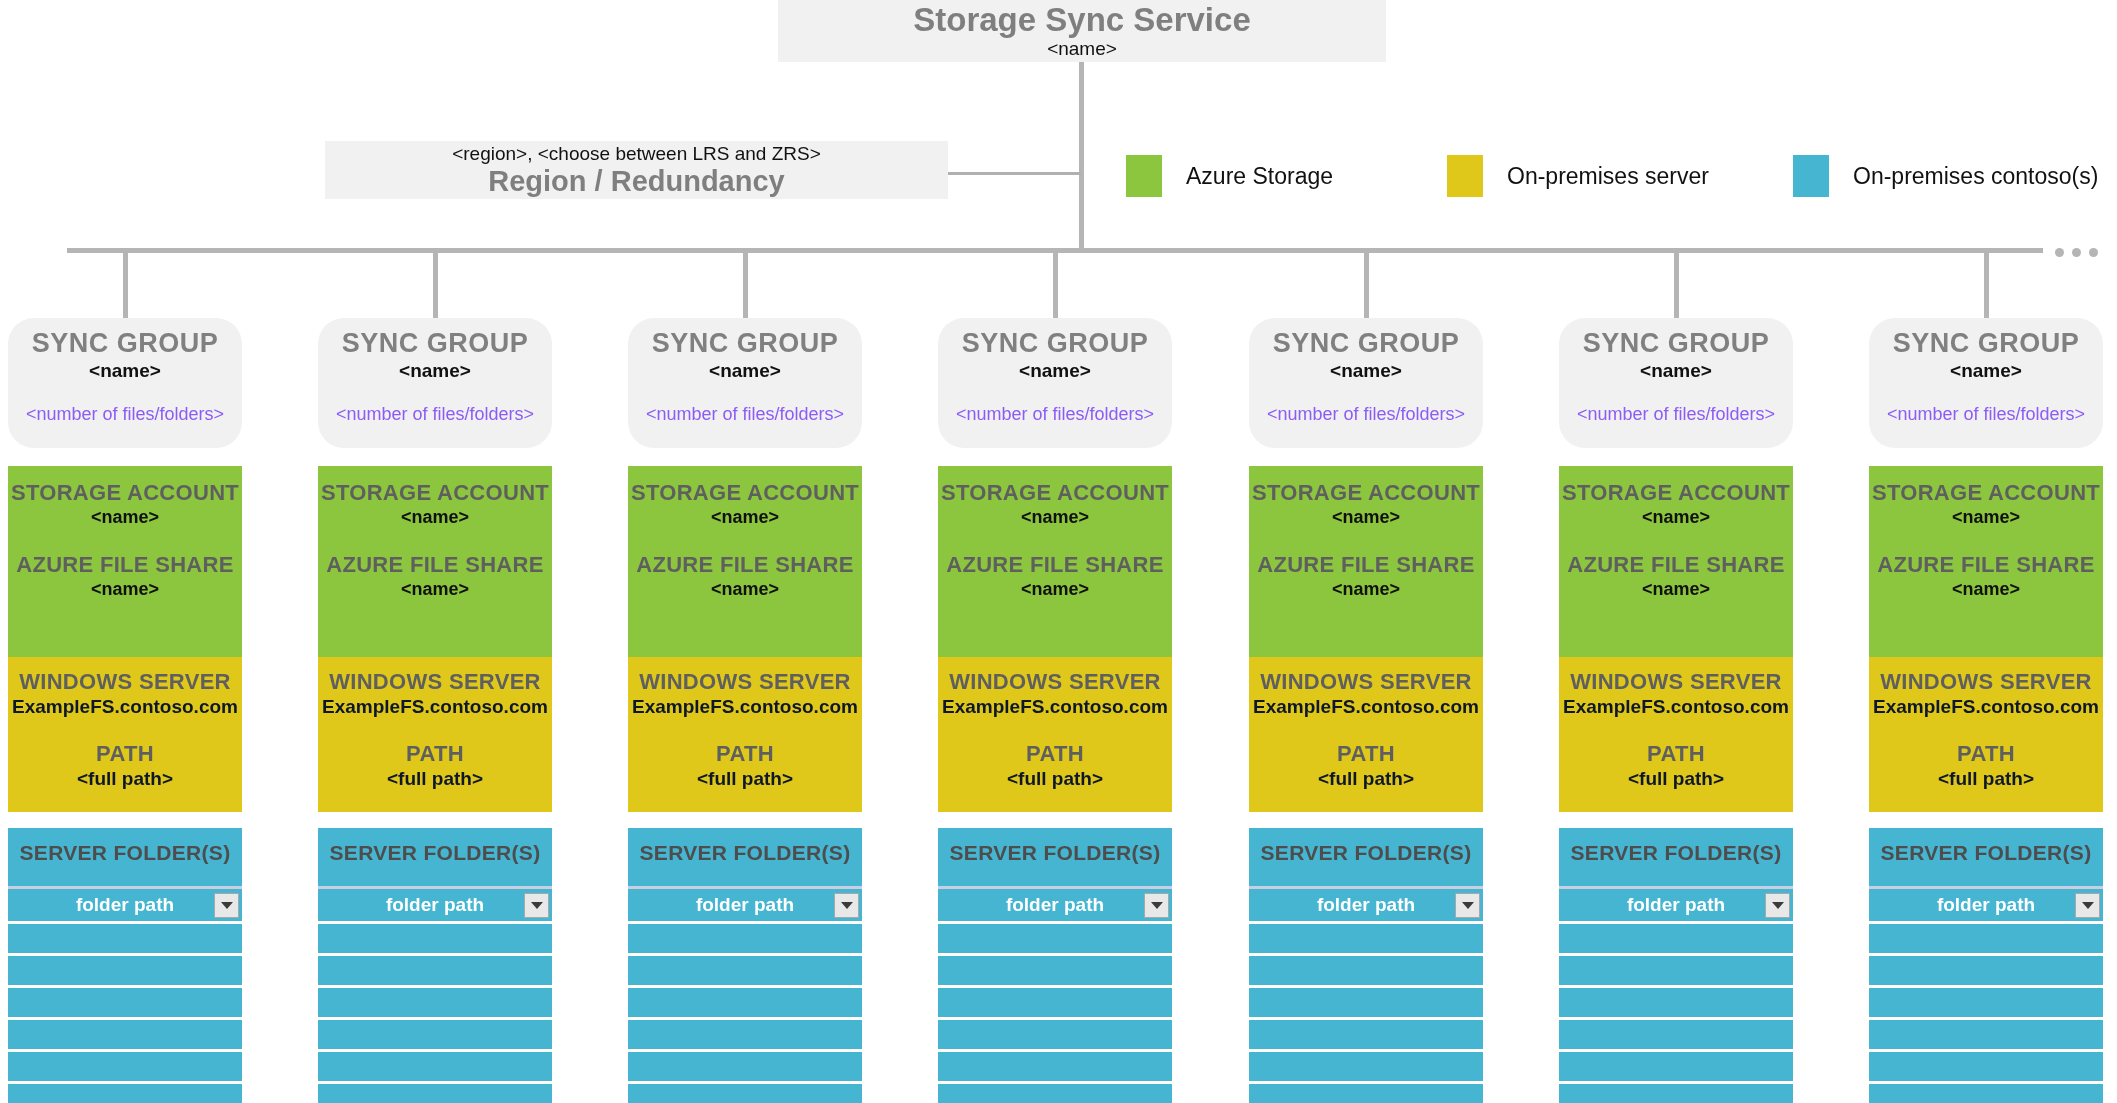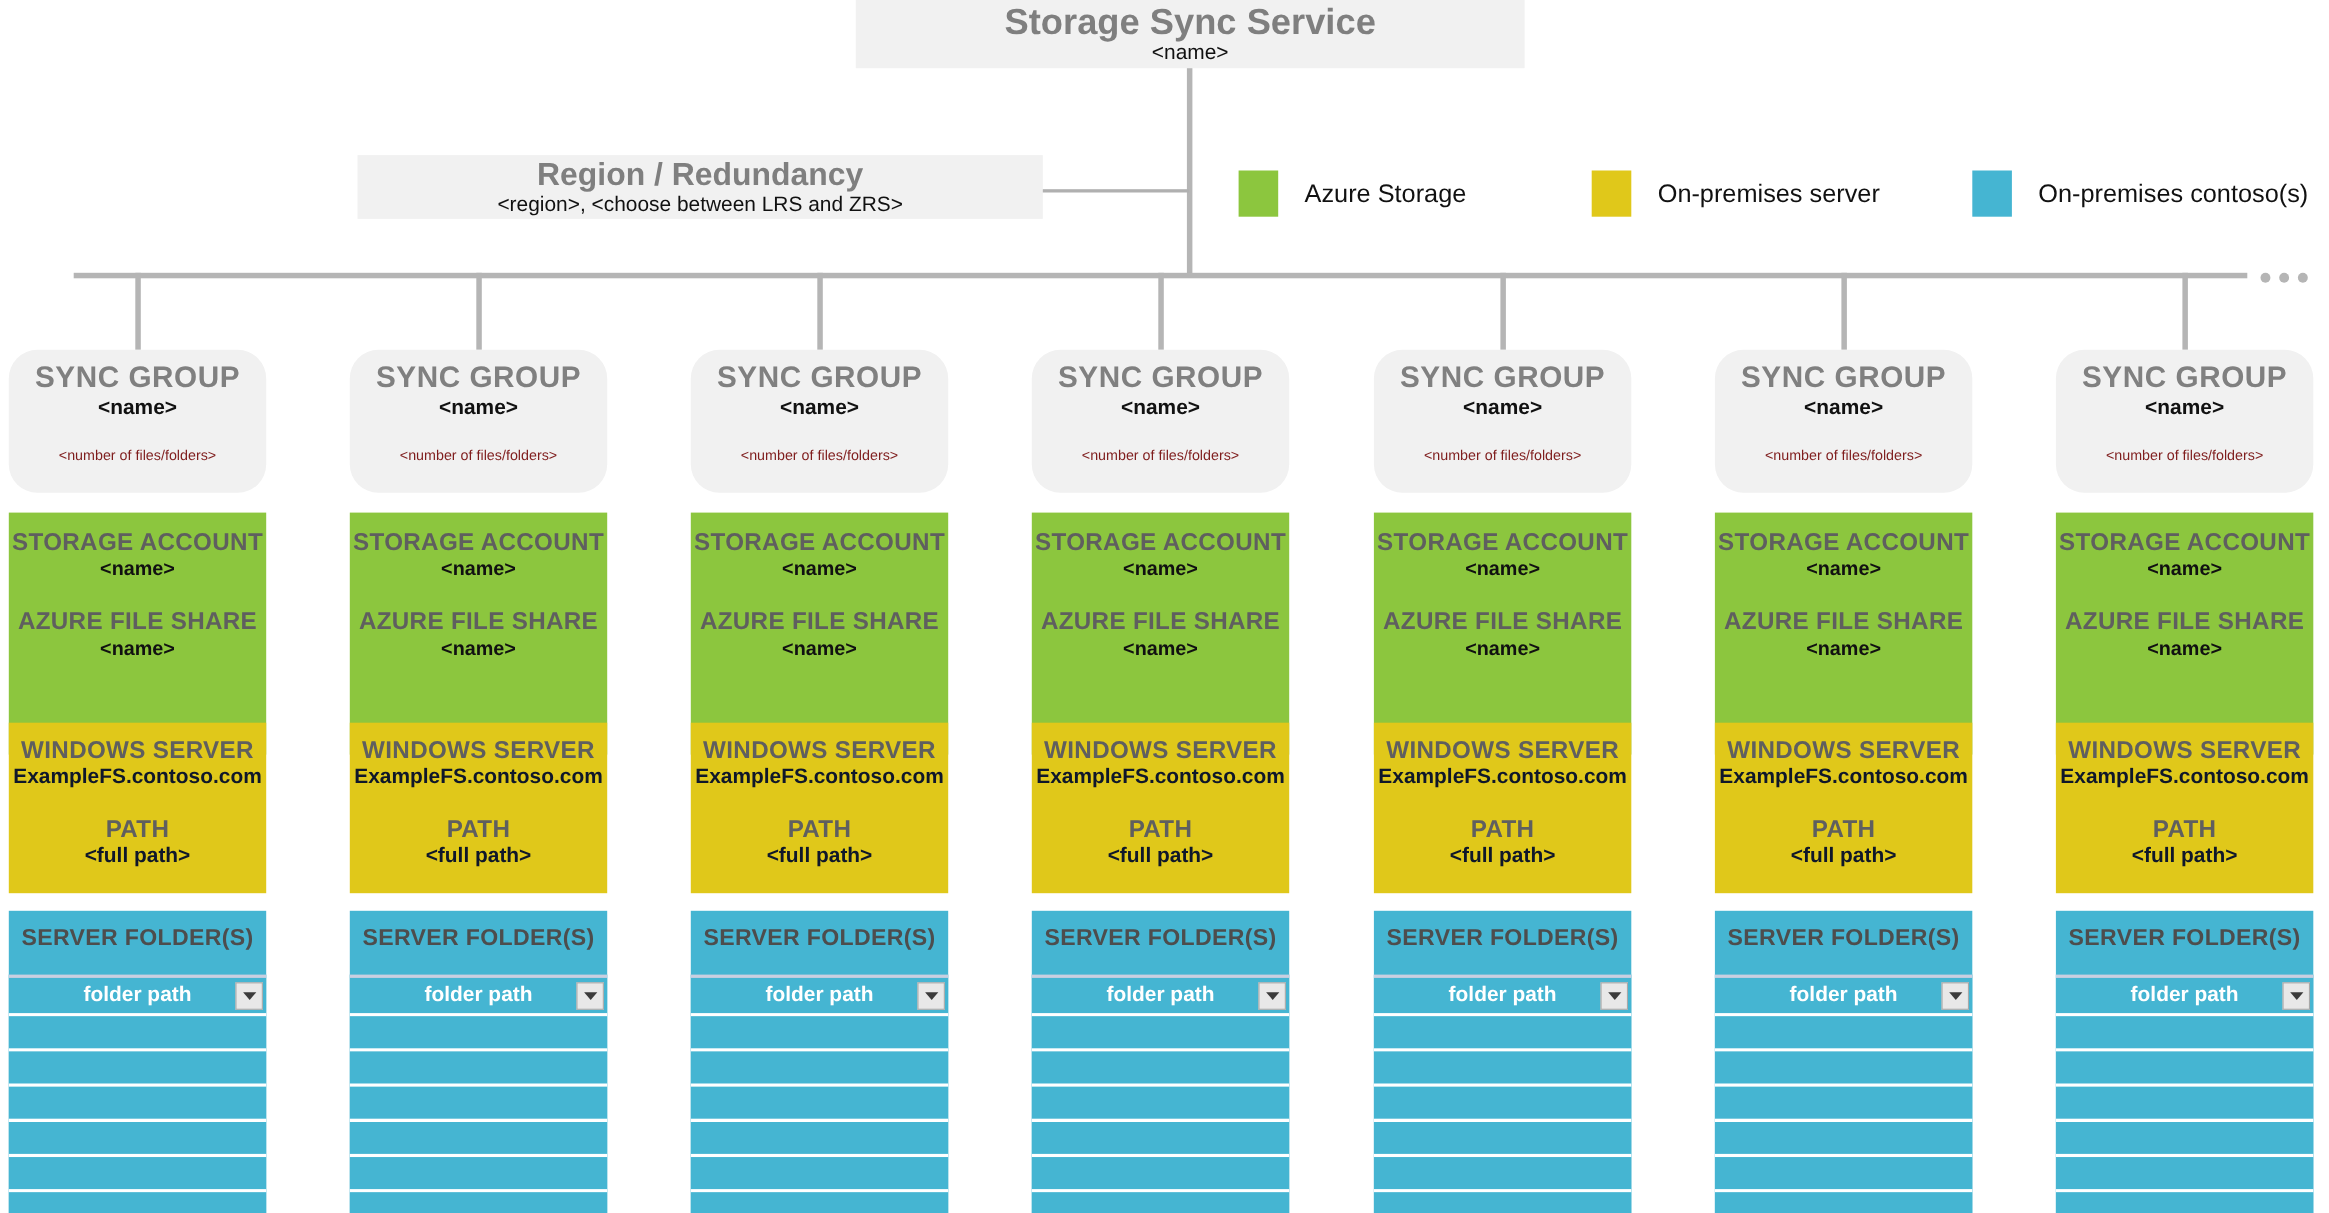--- a/index.html
+++ b/index.html
@@ -48,21 +48,21 @@
   .legend-swatch{width:36px;height:42px;flex:0 0 auto;}
   .legend-label{
     font-size:23px;color:#111111;margin-left:24px;white-space:nowrap;
     font-family:"Liberation Sans", sans-serif;
   }
 
   
   .sg-head{height:130px;padding-top:10px;border-radius:26px;}
   .sg-head .h{font-size:27px;font-weight:bold;color:#808080;text-align:center;line-height:31px;letter-spacing:.5px;}
   .sg-head .n{font-size:19px;font-weight:bold;color:#111;text-align:center;line-height:24px;}
-  .sg-head .c{font-size:13px;color:#7f1d1d;text-align:center;line-height:22px;margin-top:20px;}
+  .sg-head .c{font-size:18px;color:#8b5cf6;text-align:center;line-height:22px;margin-top:20px;}
 
   .sa-block{height:220px;padding-top:14px;}
   .sa-block .h{font-size:22px;font-weight:bold;color:#5f5f5f;text-align:center;line-height:26px;letter-spacing:.3px;}
   .sa-block .n{font-size:18px;font-weight:bold;color:#111;text-align:center;line-height:22px;}
   .sa-block .sp{height:24px;}
 
   .ws-block{height:155px;padding-top:12px;}
   .ws-block .h{font-size:22px;font-weight:bold;color:#5f5f5f;text-align:center;line-height:26px;letter-spacing:.3px;}
   .ws-block .n{font-size:19px;font-weight:bold;color:#0f172a;text-align:center;line-height:24px;}
   .ws-block .sp{height:22px;}
@@ -99,22 +99,22 @@
 <div id="canvas">
 
   <div id="svc-box" class="box grey-box">
     <div id="svc-title">Storage Sync Service</div>
     <div id="svc-name">&lt;name&gt;</div>
   </div>
 
   <div class="conn conn-v" style="left:1079px;top:62px;width:5px;height:188px;"></div>
 
   <div id="region-box" class="box grey-box">
+    <div id="region-sub">&lt;region&gt;, &lt;choose between LRS and ZRS&gt;</div>
     <div id="region-title">Region / Redundancy</div>
-    <div id="region-sub">&lt;region&gt;, &lt;choose between LRS and ZRS&gt;</div>
   </div>
 
   <div class="conn conn-h conn-thin" style="left:948px;top:172px;width:133px;height:3px;"></div>
 
   <div class="legend-item" style="left:1126px;top:155px;">
     <span class="legend-swatch" style="background:#8cc63e;"></span>
     <span class="legend-label">Azure Storage</span>
   </div>
   <div class="legend-item" style="left:1447px;top:155px;">
     <span class="legend-swatch" style="background:#e0c81a;"></span>

